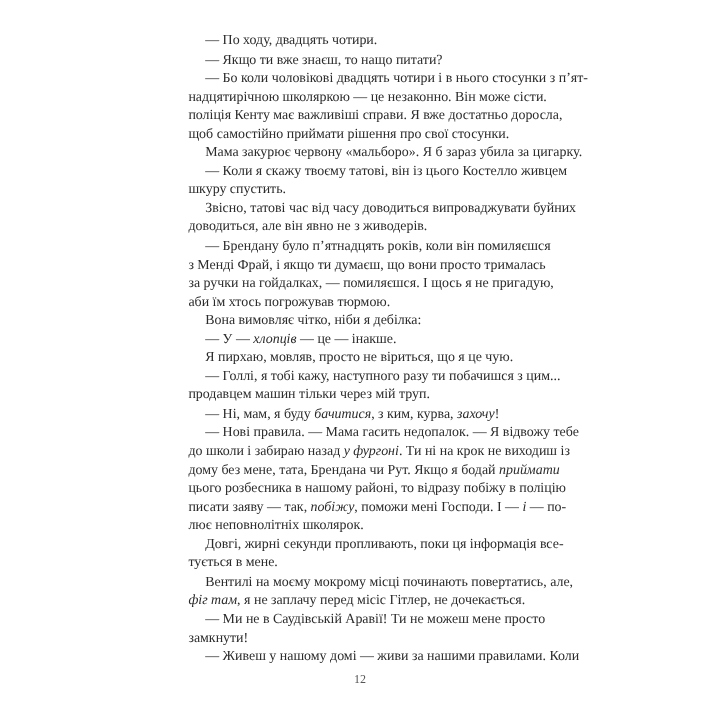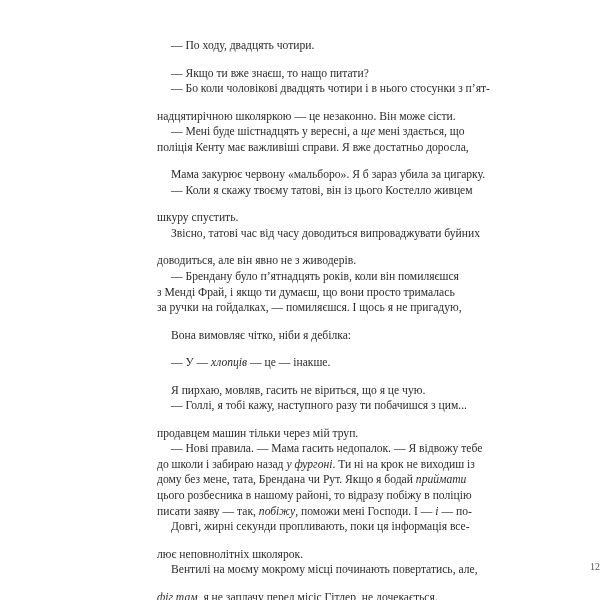--- a/index.html
+++ b/index.html
@@ -4,57 +4,60 @@
 <style>
   html, body { margin:0; padding:0; background:#ffffff; }
   body { width:600px; height:600px; position:relative; overflow:hidden; }
   .page {
     position:absolute; left:157px; top:26px; width:289px;
     font-family: "Liberation Serif", "DejaVu Serif", serif;
     font-size:11.6px; line-height:15.55px; color:#2b2b2b;
     text-align:justify; hyphens:manual;
   }
   .ln { display:block; text-align:justify; text-align-last:justify; white-space:nowrap; }
-  .ln.end { text-align-last:left;margin-top:12px; }
+  .ln.end { text-align-last:left; }
   .ln.ind { padding-left:14px; }
   i { font-style:italic; }
   .pagenum {
-    position:absolute; left:0; width:600px; top:561px; text-align:right;
+    position:absolute; left:0; width:600px; top:561px; text-align:center;
     font-family: "Liberation Serif", serif; font-size:10px; color:#555;
   }
 </style>
 </head>
 <body>
 
 <div class="page" id="page-text">
     <span class="ln ind end"><span>— По ходу, двадцять чотири.</span></span>
     <span class="ln ind end"><span>— Якщо ти вже знаєш, то нащо питати?</span></span>
     <span class="ln ind"><span>— Бо коли чоловікові двадцять чотири і в нього стосунки з п’ят-</span></span>
     <span class="ln end"><span>надцятирічною школяркою — це незаконно. Він може сісти.</span></span>
-    <span class="ln ind"><span>— Мені буде шістнадцять у вересні, а </span><i>ще</i><span> мені здається, що</span></span>
     <span class="ln"><span>поліція Кенту має важливіші справи. Я вже достатньо доросла,</span></span>
+    <span class="ln end"><span>щоб самостійно приймати рішення про свої стосунки.</span></span>
     <span class="ln ind end"><span>Мама закурює червону «мальборо». Я б зараз убила за цигарку.</span></span>
     <span class="ln ind"><span>— Коли я скажу твоєму татові, він із цього Костелло живцем</span></span>
     <span class="ln end"><span>шкуру спустить.</span></span>
     <span class="ln ind"><span>Звісно, татові час від часу доводиться випроваджувати буйних</span></span>
     <span class="ln end"><span>доводиться, але він явно не з живодерів.</span></span>
     <span class="ln ind"><span>— Брендану було п’ятнадцять років, коли він помиляєшся</span></span>
     <span class="ln"><span>з Менді Фрай, і якщо ти думаєш, що вони просто трималась</span></span>
     <span class="ln"><span>за ручки на гойдалках, — помиляєшся. І щось я не пригадую,</span></span>
+    <span class="ln end"><span>аби їм хтось погрожував тюрмою.</span></span>
     <span class="ln ind end"><span>Вона вимовляє чітко, ніби я дебілка:</span></span>
     <span class="ln ind end"><span>— У — </span><i>хлопців</i><span> — це — інакше.</span></span>
-    <span class="ln ind end"><span>Я пирхаю, мовляв, гасить не віриться, що я це чую.</span></span>
+    <span class="ln ind end"><span>Я пирхаю, мовляв, просто не віриться, що я це чую.</span></span>
     <span class="ln ind"><span>— Голлі, я тобі кажу, наступного разу ти побачишся з цим...</span></span>
     <span class="ln end"><span>продавцем машин тільки через мій труп.</span></span>
+    <span class="ln ind end"><span>— Ні, мам, я буду </span><i>бачитися</i><span>, з ким, курва, </span><i>захочу</i><span>!</span></span>
     <span class="ln ind"><span>— Нові правила. — Мама гасить недопалок. — Я відвожу тебе</span></span>
     <span class="ln"><span>до школи і забираю назад </span><i>у фургоні</i><span>. Ти ні на крок не виходиш із</span></span>
     <span class="ln"><span>дому без мене, тата, Брендана чи Рут. Якщо я бодай </span><i>приймати</i></span>
     <span class="ln"><span>цього розбесника в нашому районі, то відразу побіжу в поліцію</span></span>
     <span class="ln"><span>писати заяву — так, </span><i>побіжу</i><span>, поможи мені Господи. І — </span><i>і</i><span> — по-</span></span>
+    <span class="ln end"><span>лює неповнолітніх школярок.</span></span>
     <span class="ln ind"><span>Довгі, жирні секунди пропливають, поки ця інформація все-</span></span>
-    <span class="ln end"><span>лює неповнолітніх школярок.</span></span>
+    <span class="ln end"><span>тується в мене.</span></span>
     <span class="ln ind"><span>Вентилі на моєму мокрому місці починають повертатись, але,</span></span>
     <span class="ln end"><i>фіг там</i><span>, я не заплачу перед місіс Гітлер, не дочекається.</span></span>
     <span class="ln ind"><span>— Ми не в Саудівській Аравії! Ти не можеш мене просто</span></span>
     <span class="ln end"><span>замкнути!</span></span>
     <span class="ln ind"><span>— Живеш у нашому домі — живи за нашими правилами. Коли</span></span>
   </div>
 <div class="pagenum">12</div>
 
 </body></html>

